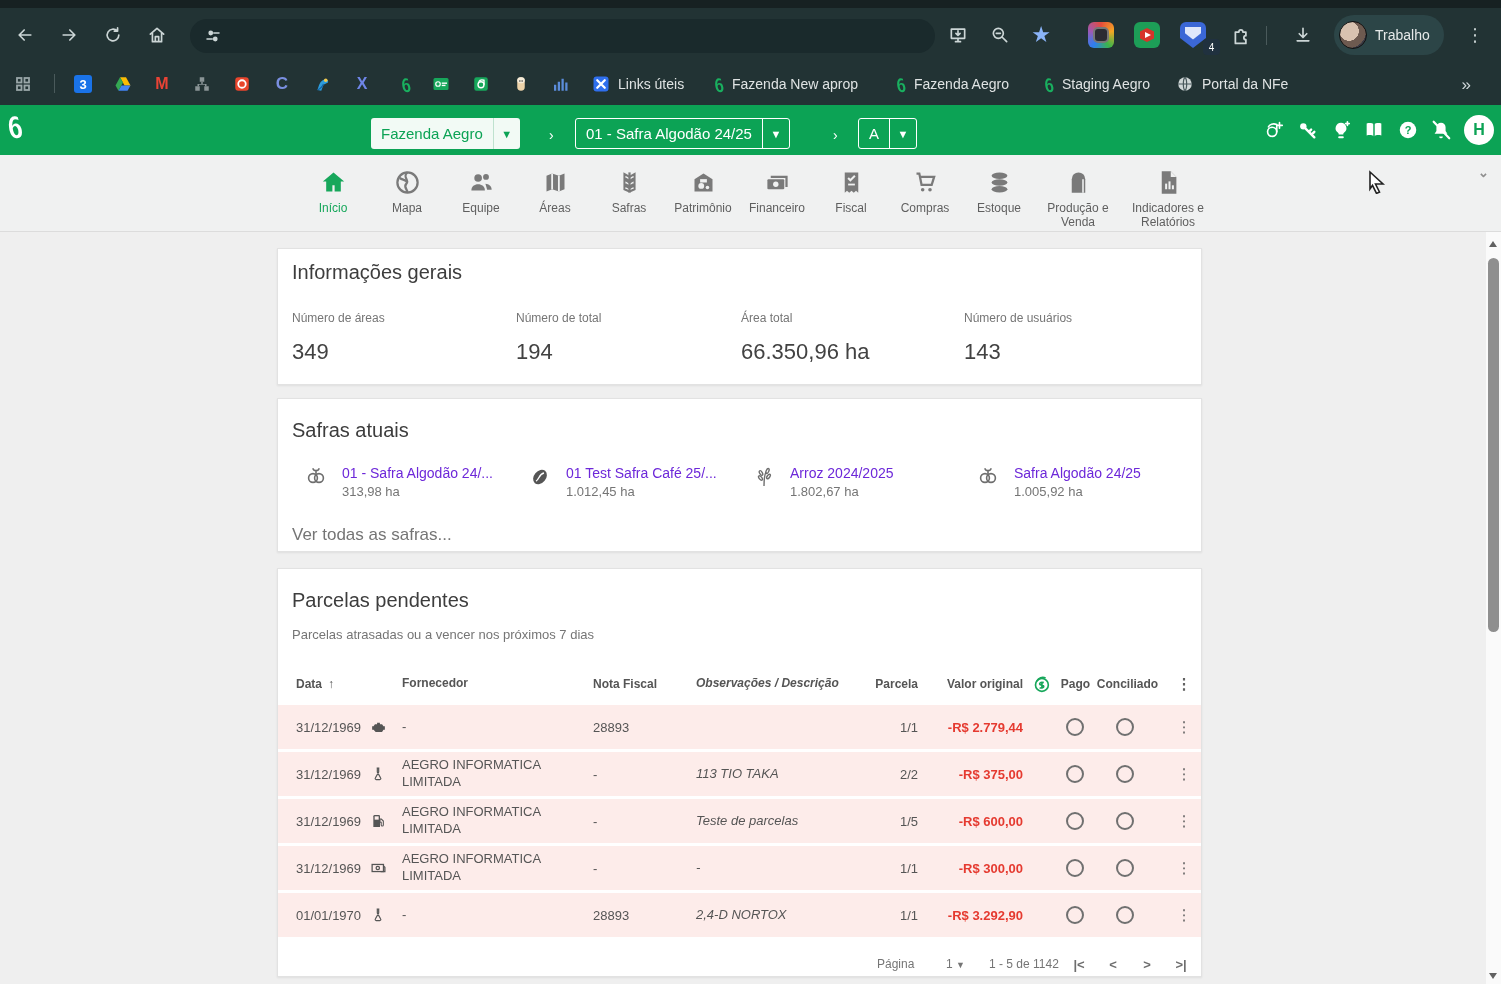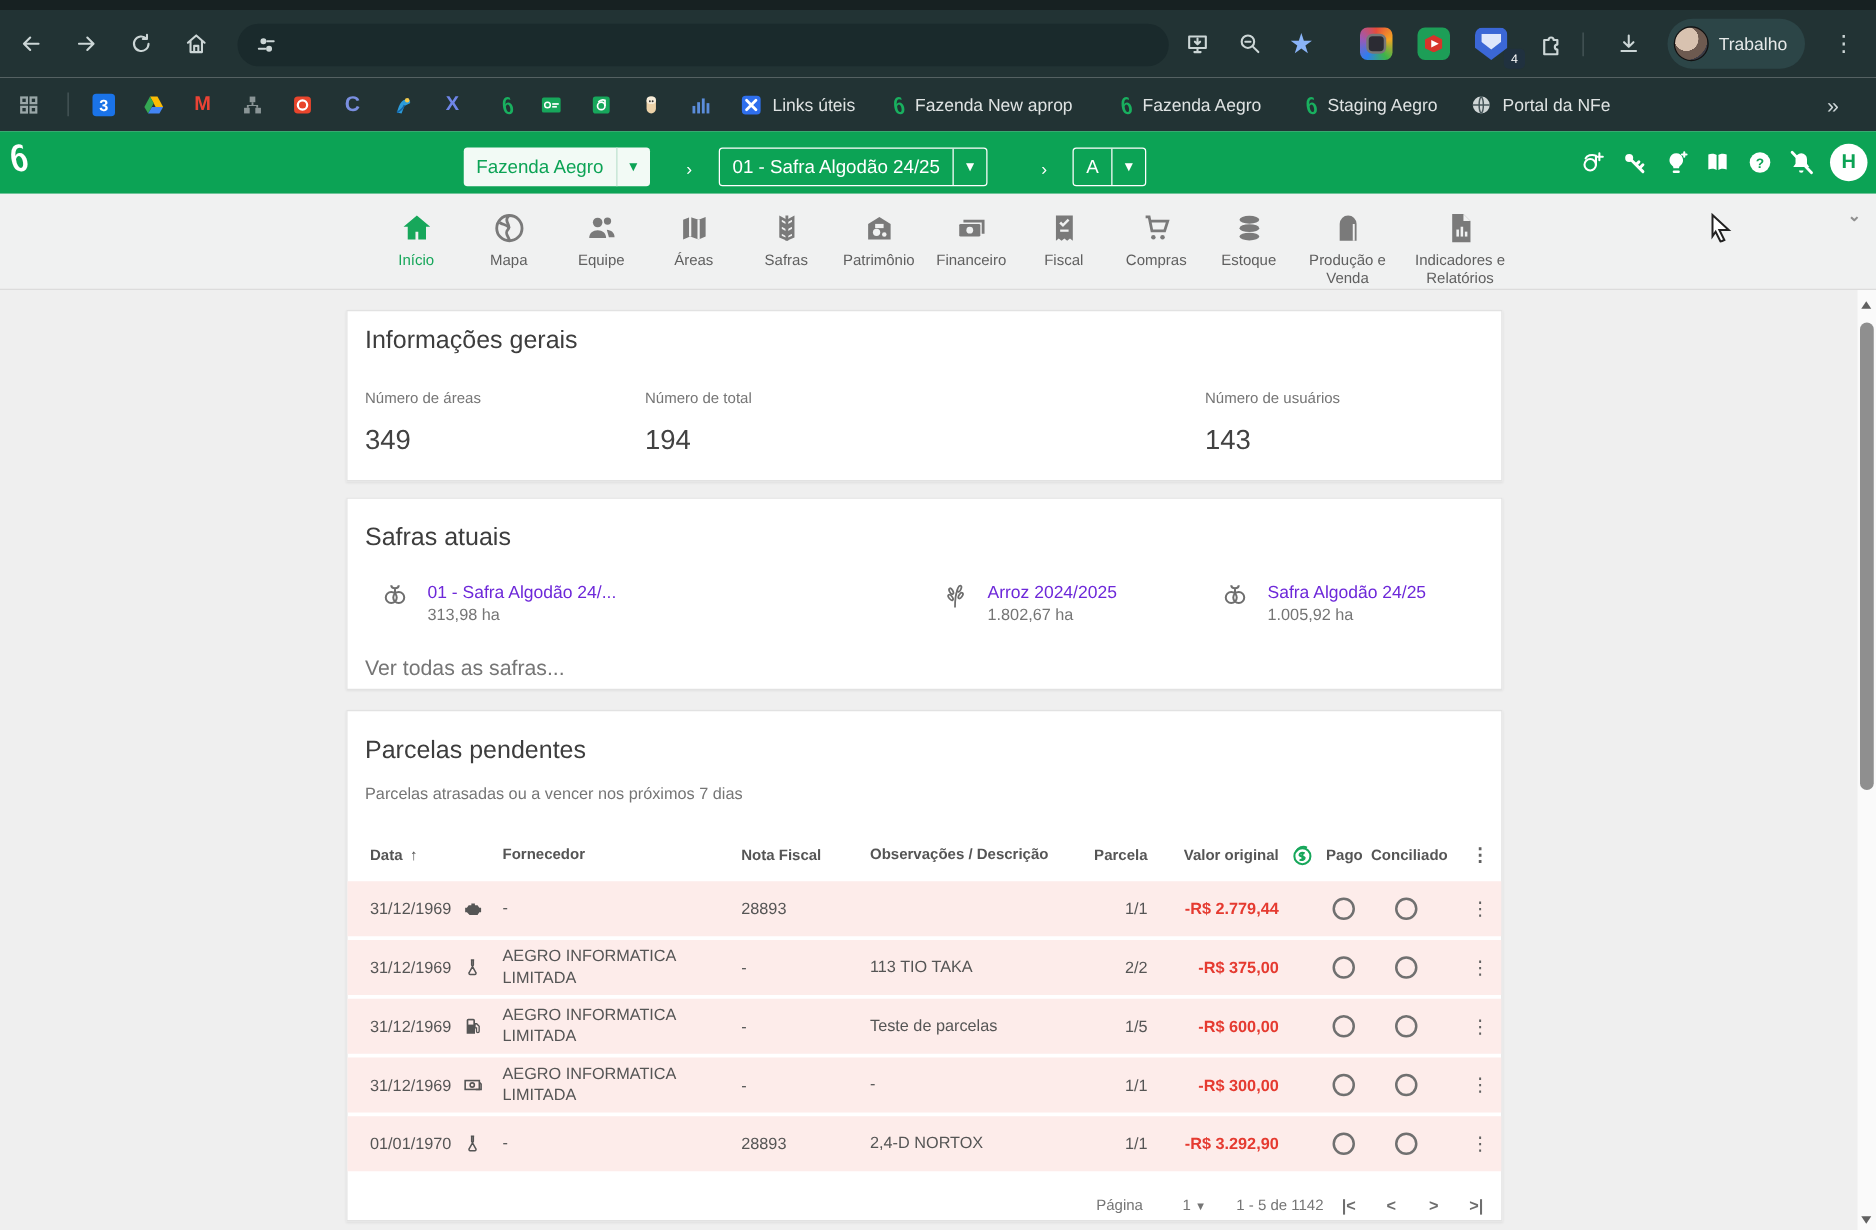--- a/index.html
+++ b/index.html
@@ -71,21 +71,21 @@
   .see-all { position:absolute; left:14px; top:126px; font-size:17px; color:#757575; cursor:pointer; }
 
   
   .thead { position:absolute; left:0; top:98px; width:100%; height:34px; font-size:12px; font-weight:bold; color:#555; }
   .trow { position:absolute; left:0; width:100%; height:44px; background:#fdecea; font-size:13px; color:#555; }
   .cell { position:absolute; top:50%; transform:translateY(-50%); }
   .c-date { left:18px; width:70px; }
   .c-icon { left:90px; width:20px; display:flex; justify-content:center; }
   .c-supplier { left:124px; width:190px; line-height:1.3; }
   .c-invoice { left:315px; width:70px; }
-  .c-desc { left:418px; width:190px; line-height:1.3; }
+  .c-desc { left:418px; width:190px; line-height:1.3;font-style:italic; }
   .c-parcela { left:560px; width:80px; text-align:right; }
   .c-valor { left:645px; width:100px; text-align:right; color:#e53a30; font-weight:bold; }
   .c-circle1 { left:788px; } .c-circle2 { left:838px; }
   .radio { width:18px; height:18px; border:2px solid #707070; border-radius:50%; background:transparent; }
   .c-kebab { left:897px; width:18px; text-align:center; color:#616161; font-size:15px; letter-spacing:0; }
   .hd-valor { left:610px; width:135px; text-align:right; }
   .coin { position:absolute; left:752px; top:50%; transform:translateY(-50%); }
   .hd-pago { left:775px; width:45px; text-align:center; }
   .hd-conc { left:812px; width:75px; text-align:center; }
   .sort-arrow { font-weight:bold; margin-left:6px; }
@@ -475,40 +475,54 @@
   <div class="card" style="top:248px; height:137px;">
     <div class="card-title" style="top:12px;">Informações gerais</div>
     <div class="stat" style="left:14px;">
       <div class="s-lbl">Número de áreas</div>
       <div class="s-val">349</div>
     </div>
     <div class="stat" style="left:238px;">
       <div class="s-lbl">Número de total</div>
       <div class="s-val">194</div>
     </div>
+    <div class="stat" style="left:463px;">
+      <div class="s-lbl">Área total</div>
+      <div class="s-val">66.350,96 ha</div>
+    </div>
     <div class="stat" style="left:686px;">
       <div class="s-lbl">Número de usuários</div>
       <div class="s-val">143</div>
     </div>
   </div>
 
   <div class="card" style="top:398px; height:154px;">
     <div class="card-title" style="top:20px;text-align:center;">Safras atuais</div>
 
     <div class="safra" style="left:26px;">
       <svg width="24" height="24" viewBox="0 0 24 24">
           <g fill="none" stroke="#6e6e6e" stroke-width="1.6">
             <circle cx="9" cy="13" r="4.4"></circle>
             <circle cx="15" cy="13" r="4.4"></circle>
             <path d="M12 9.5V5.5 M12 5.5c1.8 0 3-1 3-2.3 M12 5.5c-1.8 0-3-1-3-2.3"></path>
           </g>
         </svg>
       <div>
           <div class="s-name">01 - Safra Algodão 24/...</div>
           <div class="s-area">313,98 ha</div>
+        </div>
+    </div>
+    <div class="safra" style="left:250px;">
+      <svg width="24" height="24" viewBox="0 0 24 24">
+          <ellipse cx="12" cy="12" rx="6" ry="8" transform="rotate(40 12 12)" fill="#555"></ellipse>
+          <path d="M8 16c3-1 3-7 8-8" stroke="#fff" stroke-width="1.4" fill="none" transform="rotate(0)"></path>
+        </svg>
+      <div>
+          <div class="s-name">01 Test Safra Café 25/...</div>
+          <div class="s-area">1.012,45 ha</div>
         </div>
     </div>
     <div class="safra" style="left:474px;">
       <svg width="24" height="24" viewBox="0 0 24 24">
           <g stroke="#6e6e6e" stroke-width="1.4" fill="none">
             <path d="M12 21c0-6 0-10 2-14"></path>
             <ellipse cx="9" cy="8" rx="1.3" ry="2.6" transform="rotate(-30 9 8)"></ellipse>
             <ellipse cx="15.5" cy="6" rx="1.3" ry="2.6" transform="rotate(25 15.5 6)"></ellipse>
             <ellipse cx="8.5" cy="13" rx="1.3" ry="2.6" transform="rotate(-40 8.5 13)"></ellipse>
             <ellipse cx="16.5" cy="11.5" rx="1.3" ry="2.6" transform="rotate(35 16.5 11.5)"></ellipse>

